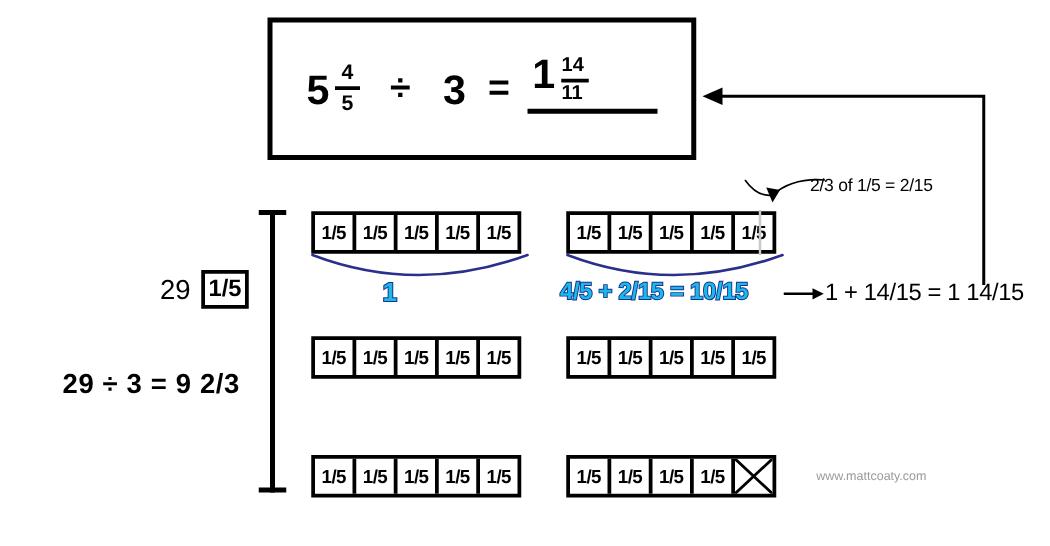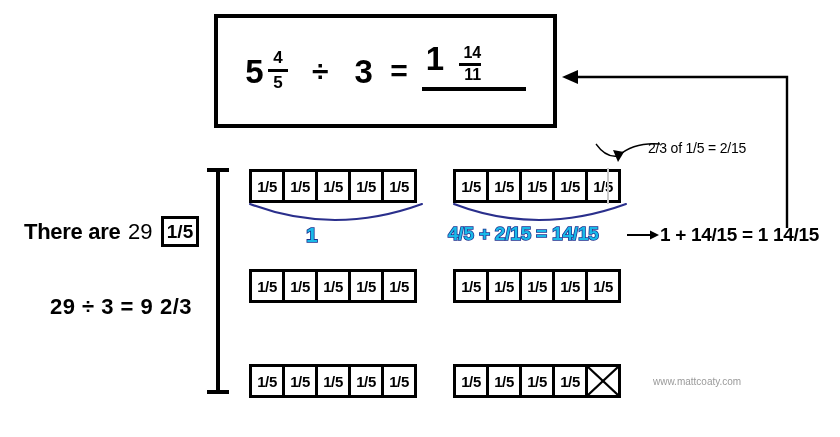--- a/index.html
+++ b/index.html
@@ -97,25 +97,25 @@
     margin-left: -2px;
   }
   #answer-whole {
     font-size: 33px;
     font-weight: bold;
     line-height: 0.95;
   }
   #answer-frac {
     display: inline-flex;
     flex-direction: column;
-    align-items: flex-end;
+    align-items: flex-start;
     font-size: 16px;
     font-weight: bold;
     line-height: 1.05;
-    margin-left: 15px;
+    margin-left: 5px;
     position: relative;
     top: 2px;
   }
   #answer-frac .bar {
     width: 100%;
     min-width: 22px;
     height: 3px;
     background: #000;
     margin: 1px 0;
   }
@@ -288,21 +288,21 @@
     position: absolute;
     left: 626px;
     top: 226px;
     overflow: visible;
   }
   #final-sum-text {
     position: absolute;
     left: 660px;
     top: 224px;
     font-size: 19px;
-    font-weight: bold;
+    font-weight: normal;
     white-space: nowrap;
     letter-spacing: -0.3px;
   }
 
   
   #callback-arrow {
     position: absolute;
     left: 560px;
     top: 60px;
     overflow: visible;
@@ -352,21 +352,20 @@
             <span class="bar"></span>
             <span class="den">11</span>
           </span>
         </span>
         <span id="answer-underline"></span>
       </span>
 
     </div>
   </div>
 
-  <div id="stmt-there-are">There are</div>
   <div id="stmt-there-count">29</div>
   <div id="stmt-unit-box">1/5</div>
   <div id="stmt-division">29 ÷ 3  =   9  2/3</div>
 
   <div id="left-bracket">
     <div class="cap top"></div>
     <div class="vbar"></div>
     <div class="cap bottom"></div>
   </div>
 
@@ -428,21 +427,21 @@
 
   <svg class="brace-svg" id="brace-1" width="180" height="28" viewBox="0 0 180 28">
     <path d="M 4 2 Q 88 34 176 2" fill="none" stroke="#2a2f8c" stroke-width="2.1" stroke-linecap="round"></path>
   </svg>
 
   <svg class="brace-svg" id="brace-2" width="180" height="28" viewBox="0 0 180 28">
     <path d="M 4 2 Q 88 34 176 2" fill="none" stroke="#2a2f8c" stroke-width="2.1" stroke-linecap="round"></path>
   </svg>
 
   <div id="label-one">1</div>
-  <div id="label-sum">4/5 + 2/15 = 14/15</div>
+  <div id="label-sum">4/5 + 2/15 = 10/15</div>
 
   <svg id="note-arrow-svg" width="70" height="32" viewBox="0 0 70 32">
     <path d="M 66 6 Q 40 4 24 18" fill="none" stroke="#000" stroke-width="1.3"></path>
     <path d="M 2 6 Q 12 20 24 18" fill="none" stroke="#000" stroke-width="1.3"></path>
     <polygon points="24,24 19,12 30,14" fill="#000"></polygon>
   </svg>
   <div id="note-two-thirds">2/3 of 1/5 = 2/15</div>
 
   <svg id="final-sum-arrow" width="34" height="18" viewBox="0 0 34 18">
     <line x1="1" y1="9" x2="27" y2="9" stroke="#000" stroke-width="2"></line>

